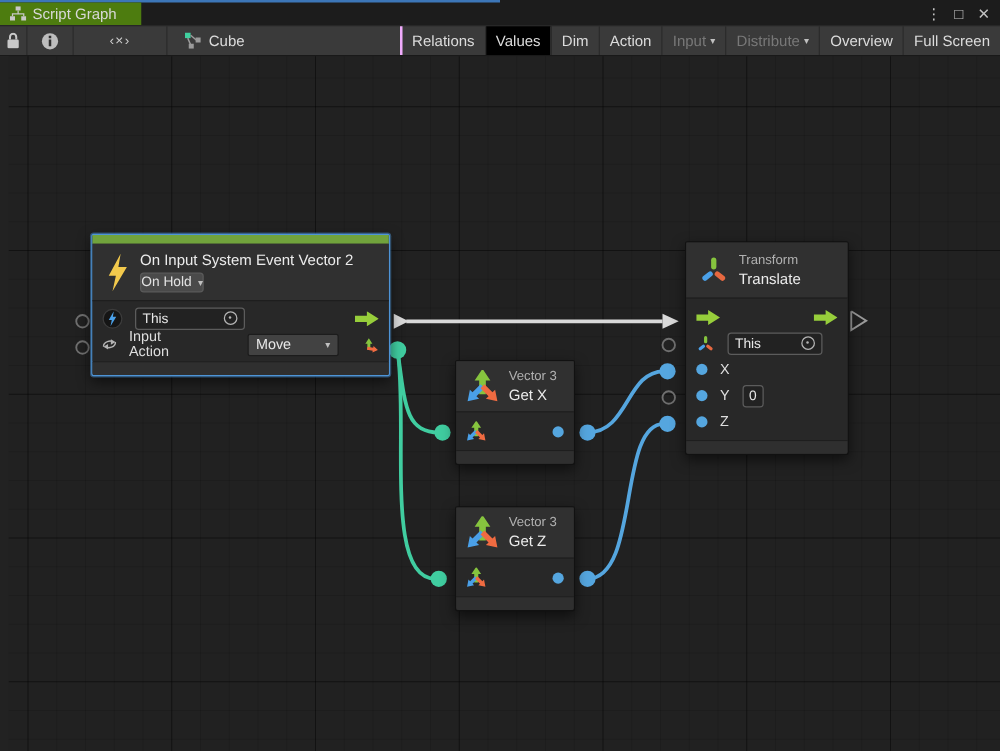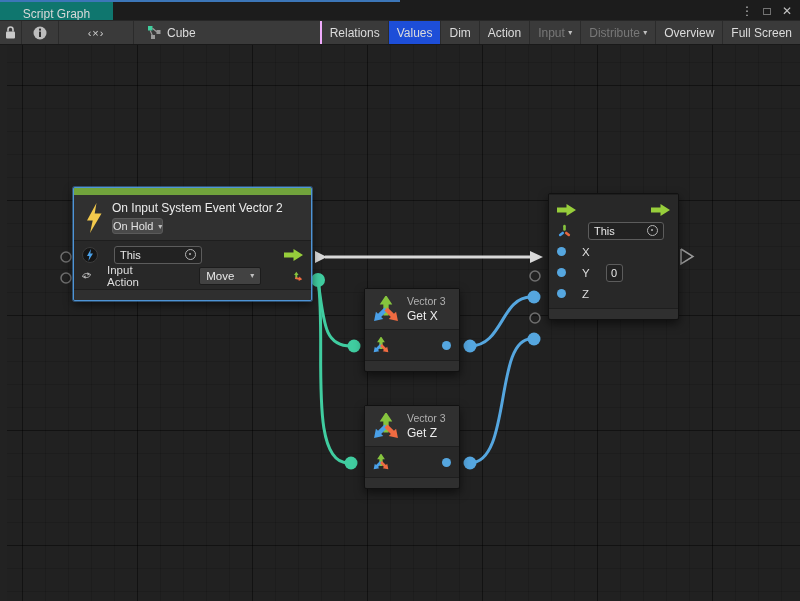--- a/index.html
+++ b/index.html
@@ -4,36 +4,36 @@
 <style>
   * { box-sizing: border-box; margin: 0; padding: 0; }
   html,body { background:#161616; }
   body { font-family: "Liberation Sans", sans-serif; }
   .window { position:relative; width:800px; height:601px; background:#222; overflow:hidden;
             -webkit-font-smoothing:antialiased; }
 
   
   .tabbar { position:absolute; top:0; left:0; width:800px; height:20px; background:#1c1c1c; }
   .focus-line { position:absolute; top:0; left:0; width:400px; height:2px; background:#3c76b8; }
-  .tab { position:absolute; top:2px; left:0; width:113px; height:18px; background:#0f766e;
-         display:flex; align-items:center; gap:5px; padding:0 8px; color:#d8d8d8; font-size:12px;flex-direction:column; }
+  .tab { position:absolute; top:2px; left:0; width:113px; height:18px; background:#4d7c0f;
+         display:flex; align-items:center; gap:5px; padding:0 8px; color:#d8d8d8; font-size:12px; }
   .win-controls { position:absolute; right:4px; top:2px; height:18px; display:flex; align-items:center;
                   gap:2px; color:#c2c2c2; }
   .win-btn { width:18px; height:18px; display:flex; align-items:center; justify-content:center;
              font-size:12px; line-height:1; }
 
   
   .toolbar { position:absolute; top:20px; left:0; width:800px; height:25px; background:#3a3a3a;
              border-top:1px solid #272727; border-bottom:1px solid #191919;
              display:flex; align-items:stretch; color:#dcdcdc; font-size:12px; }
   .tb-btn { display:flex; align-items:center; justify-content:center; padding:0 8px;
             border-right:1px solid #2b2b2b; white-space:nowrap; }
   .tb-btn.square { width:22px; padding:0; }
   .tb-btn.wide { width:75px; }
-  .tb-btn.active { background:#1d4ed8; }
+  .tb-btn.active { background:#000000; }
   .tb-btn.disabled { color:#787878; }
   .target-group { display:flex; align-items:center; gap:6px; padding:0 10px 0 14px; }
   .zoom-group { display:flex; align-items:center; gap:8px; padding:0 10px; }
   .zoom-track { position:relative; width:96px; height:2px; background:#5c5c5c; border-radius:1px; }
   .zoom-handle { position:absolute; right:2px; top:-5px; width:12px; height:12px; border-radius:50%;
                  background:#919191; }
   .spacer { flex:1 1 auto; }
   .code-glyph { font-size:11px; letter-spacing:1px; color:#cfcfcf; }
 
   
@@ -51,21 +51,21 @@
   .node { position:absolute; border:1px solid #111; border-radius:2px; background:#282828;
           box-shadow:0 4px 10px rgba(0,0,0,0.55); color:#e6e6e6; }
   .node.selected { border:1px solid #4e94d6; box-shadow:0 0 0 1px rgba(78,148,214,.45), 0 4px 10px rgba(0,0,0,.55); }
   .colorbar { height:7px; background:#71a33c; }
   .nhead { background:#303030; display:flex; align-items:center; gap:8px; padding:6px 10px; }
   .nhead .titles { display:flex; flex-direction:column; gap:3px; }
   .n-title { font-size:12px; color:#ececec; white-space:nowrap; }
   .n-cat { font-size:10.5px; color:#b0b0b0; white-space:nowrap; }
   .nbody { background:#282828; border-top:1px solid #1e1e1e; padding:3px 8px; }
   .nfoot { height:11px; background:#2f2f2f; border-top:1px solid #1e1e1e; border-radius:0 0 2px 2px; }
-  .prow { display:flex; align-items:center; gap:16px; height:21px; font-size:11.5px; color:#dedede; }
+  .prow { display:flex; align-items:center; gap:10px; height:21px; font-size:11.5px; color:#dedede; }
   .pill { background:#4a4a4a; border:1px solid #5a5a5a; border-radius:3px; padding:1px 0;
           font-size:11px; color:#e2e2e2; display:inline-flex; align-items:center; gap:5px; width:max-content; }
   .field { background:#222; border:1px solid #5c5c5c; border-radius:3px; height:18px;
            display:flex; align-items:center; padding:0 5px; font-size:11px; color:#e8e8e8; }
   .field.this { width:88px; justify-content:space-between; }
   .field.this-sm { width:76px; justify-content:space-between; }
   .field.val { width:17px; justify-content:center; padding:0; }
   .dropdown { background:#424242; border:1px solid #1c1c1c; border-radius:2px; height:18px; width:94px;
               display:flex; align-items:center; justify-content:space-between; padding:0 6px;
               font-size:11.5px; color:#e8e8e8;margin-left:40px; }
@@ -288,20 +288,33 @@
             <use href="#arr" transform="translate(17.5,17.5) rotate(135) scale(1.2)" fill="#f06b41"></use>
           </svg>
           <span class="push"></span>
           <span class="dot"></span>
         </div>
       </div>
       <div class="nfoot"></div>
     </div>
 
     <div class="node" style="left:541px; top:148px; width:131px;">
+      <div class="nhead" style="padding:8px 10px">
+        <svg width="24" height="26" viewBox="0 0 24 26">
+          <g transform="translate(12,14)">
+            <use href="#capsule" fill="#86c43e"></use>
+            <use href="#capsule" transform="rotate(128)" fill="#f06b41" opacity="0.95"></use>
+            <use href="#capsule" transform="rotate(232)" fill="#4aa0e8"></use>
+          </g>
+        </svg>
+        <div class="titles" style="gap:2px">
+          <span class="n-cat">Transform</span>
+          <span class="n-title">Translate</span>
+        </div>
+      </div>
       <div class="nbody" style="padding:4px 8px">
         <div class="prow">
           <svg width="19" height="12" viewBox="0 0 19 12">
             <use href="#flowArr" fill="#97ce3b"></use>
           </svg>
           <span class="push"></span>
           <svg width="19" height="12" viewBox="0 0 19 12">
             <use href="#flowArr" fill="#97ce3b"></use>
           </svg>
         </div>

